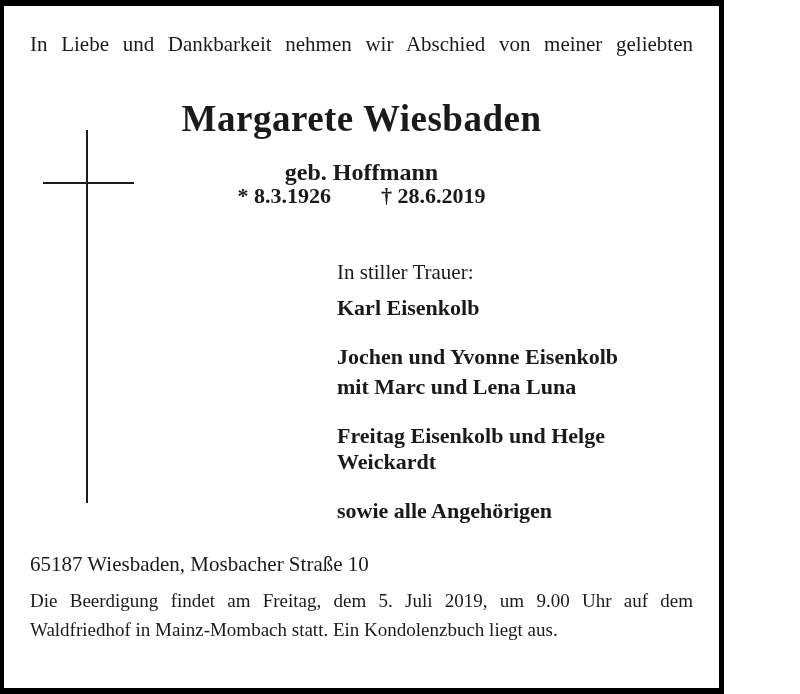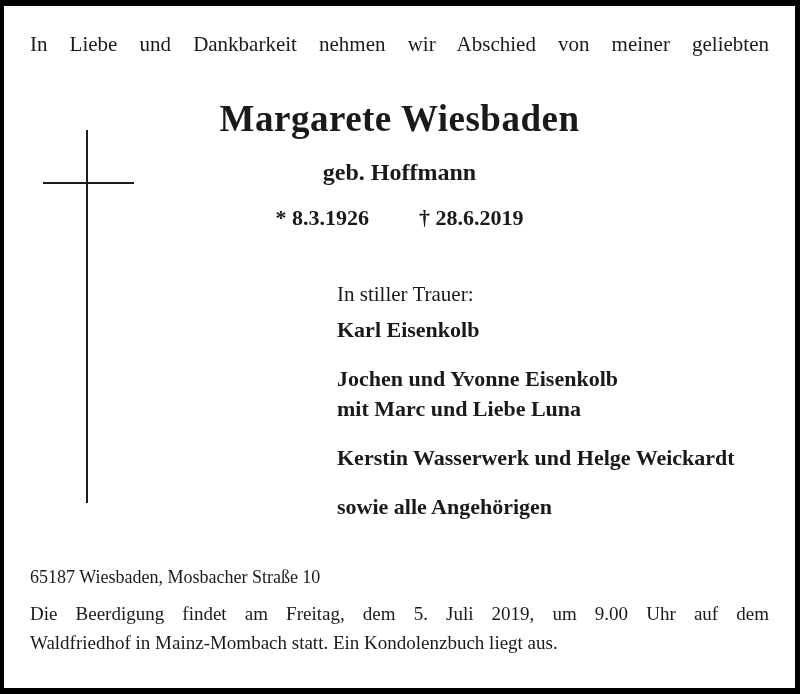--- a/index.html
+++ b/index.html
@@ -2,21 +2,21 @@
 <html><head>
 <meta charset="utf-8">
 <style>
   html, body {
     margin: 0;
     padding: 0;
     background: #ffffff;
   }
   .page {
     position: relative;
-    width: 800px;
+    width: 724px;
     height: 694px;
     box-sizing: border-box;
     background: #ffffff;
     border-style: solid;
     border-color: #000000;
     border-width: 6px 5px 6px 4px;
     padding: 24px 26px 0 26px;
     font-family: "Liberation Serif", "DejaVu Serif", serif;
     color: #1a1a1a;
     overflow: hidden;
@@ -58,21 +58,20 @@
     font-weight: bold;
     letter-spacing: 0.5px;
   }
   .maiden-name {
     margin-top: 23px;
     font-size: 24px;
     line-height: 22px;
     font-weight: bold;
   }
   .dates {
-    margin-top: 22px;
     font-size: 22px;
     line-height: 26px;
     font-weight: bold;
   }
   .dates .birth-date {
     margin-right: 50px;
   }
   
   .mourners-block {
     margin-left: 307px;
@@ -85,22 +84,22 @@
   .mourner {
     font-size: 22px;
     line-height: 26px;
     font-weight: bold;
   }
   .mt-10 { margin-top: 10px; }
   .mt-9  { margin-top: 23px; }
   .mt-4  { margin-top: 4px; }
   
   .address-block {
-    margin-top: 42px;
-    font-size: 18px;
+    margin-top: 25px;
+    font-size: 21px;
     line-height: 30px;
   }
   
   .funeral {
     margin-top: 7px;
     font-size: 19px;
     line-height: 29px;
   }
 </style>
 </head>
@@ -122,22 +121,22 @@
     <div class="maiden-name">geb. Hoffmann</div>
     <div class="dates">
       <span class="birth-date">* 8.3.1926</span><span>† 28.6.2019</span>
     </div>
   </div>
 
   <div class="mourners-block">
     <div class="mourning-label">In stiller Trauer:</div>
     <div class="mourner mt-10">Karl Eisenkolb</div>
     <div class="mourner mt-9">Jochen und Yvonne Eisenkolb</div>
-    <div class="mourner mt-4">mit Marc und Liebe Luna</div>
-    <div class="mourner mt-9">Kerstin Wasserwerk und Helge Weickardt</div>
+    <div class="mourner mt-4">mit Marc und Lena Luna</div>
+    <div class="mourner mt-9">Freitag Eisenkolb und Helge Weickardt</div>
     <div class="mourner mt-9">sowie alle Angehörigen</div>
   </div>
 
   <div class="address-block">
     <div>65187 Wiesbaden, Mosbacher Straße 10</div>
   </div>
 
   <div class="funeral">
     <div class="line-justified">Die Beerdigung findet am Freitag, dem 5. Juli 2019, um 9.00 Uhr auf dem</div>
     <div>Waldfriedhof in Mainz-Mombach statt. Ein Kondolenzbuch liegt aus.</div>

